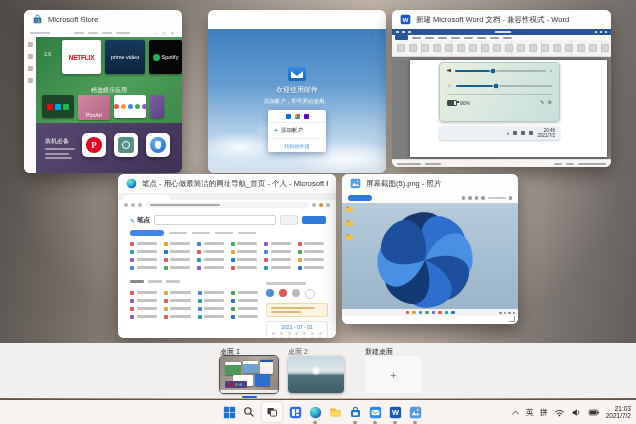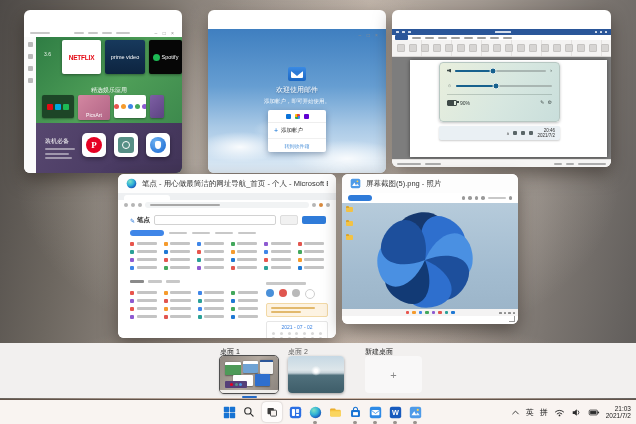--- a/index.html
+++ b/index.html
@@ -178,20 +178,31 @@
   .clock{text-align:right;font-size:6.5px;line-height:7.5px;color:#1a1a1a;}
   svg{display:block;}
 </style>
 </head>
 <body>
 
 <div id="stage">
   <div class="bg"></div>
 
   <div class="win" style="left:24px;top:10px;width:158px;height:163px;">
+    <div class="tbar">
+      <svg class="appico" viewBox="0 0 16 16">
+        <path d="M5.5 5V4a2.5 2.5 0 0 1 5 0v1" fill="none" stroke="#1873d3" stroke-width="1.3"></path>
+        <rect x="2.5" y="5" width="11" height="8.5" rx="1.5" fill="#1873d3"></rect>
+        <rect x="5" y="7" width="2.6" height="2.6" fill="#f25022"></rect>
+          <rect x="8.4" y="7" width="2.6" height="2.6" fill="#7fba00"></rect>
+        <rect x="5" y="9.9" width="2.6" height="2.2" fill="#00a4ef"></rect>
+          <rect x="8.4" y="9.9" width="2.6" height="2.2" fill="#ffb900"></rect>
+      </svg>
+      <span class="ttl">Microsoft Store</span>
+    </div>
     <div class="body">
       <div class="st-top">
         <span class="b" style="width:20px;height:2.5px"></span>
         <span style="flex:1"></span>
         <span class="b" style="width:10px;height:2px"></span>
           <span class="b" style="width:10px;height:2px"></span>
         <span class="b" style="width:10px;height:2px"></span>
           <span class="b" style="width:14px;height:2px"></span>
         <span style="flex:1"></span>
         <span class="winctl" style="position:static">–  □  ×</span>
@@ -265,20 +276,27 @@
             <span class="addplus">+</span>
             <span>添加帐户</span>
           </div>
           <div class="inboxrow">转到收件箱</div>
         </div>
       </div>
     </div>
   </div>
 
   <div class="win" style="left:392px;top:10px;width:219px;height:157px;">
+    <div class="tbar">
+      <svg class="appico" viewBox="0 0 16 16">
+        <rect x="1" y="1" width="14" height="14" rx="2.5" fill="#185abd"></rect>
+        <text x="8" y="11.5" text-anchor="middle" font-size="9" font-weight="bold" fill="#fff">W</text>
+      </svg>
+      <span class="ttl">新建 Microsoft Word 文档  -  兼容性模式 - Word</span>
+    </div>
     <div class="body">
       <div class="wd-blue">
         <i></i>
           <i></i>
           <i></i>
         <span class="mid">
             <i></i>
           </span>
         <i style="width:2px"></i>
           <i style="width:2px"></i>

